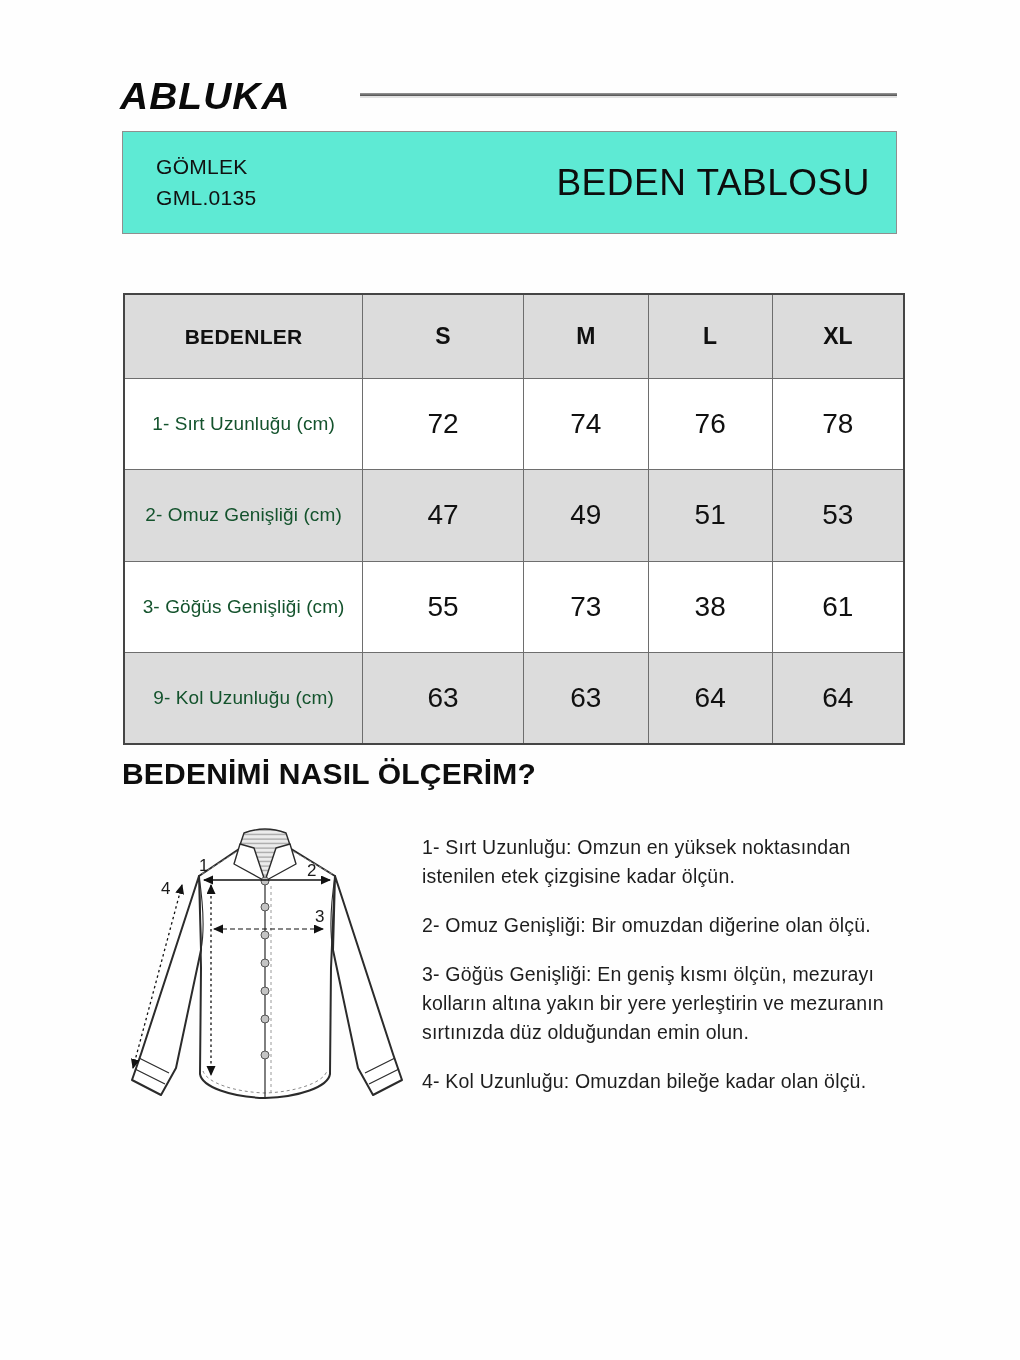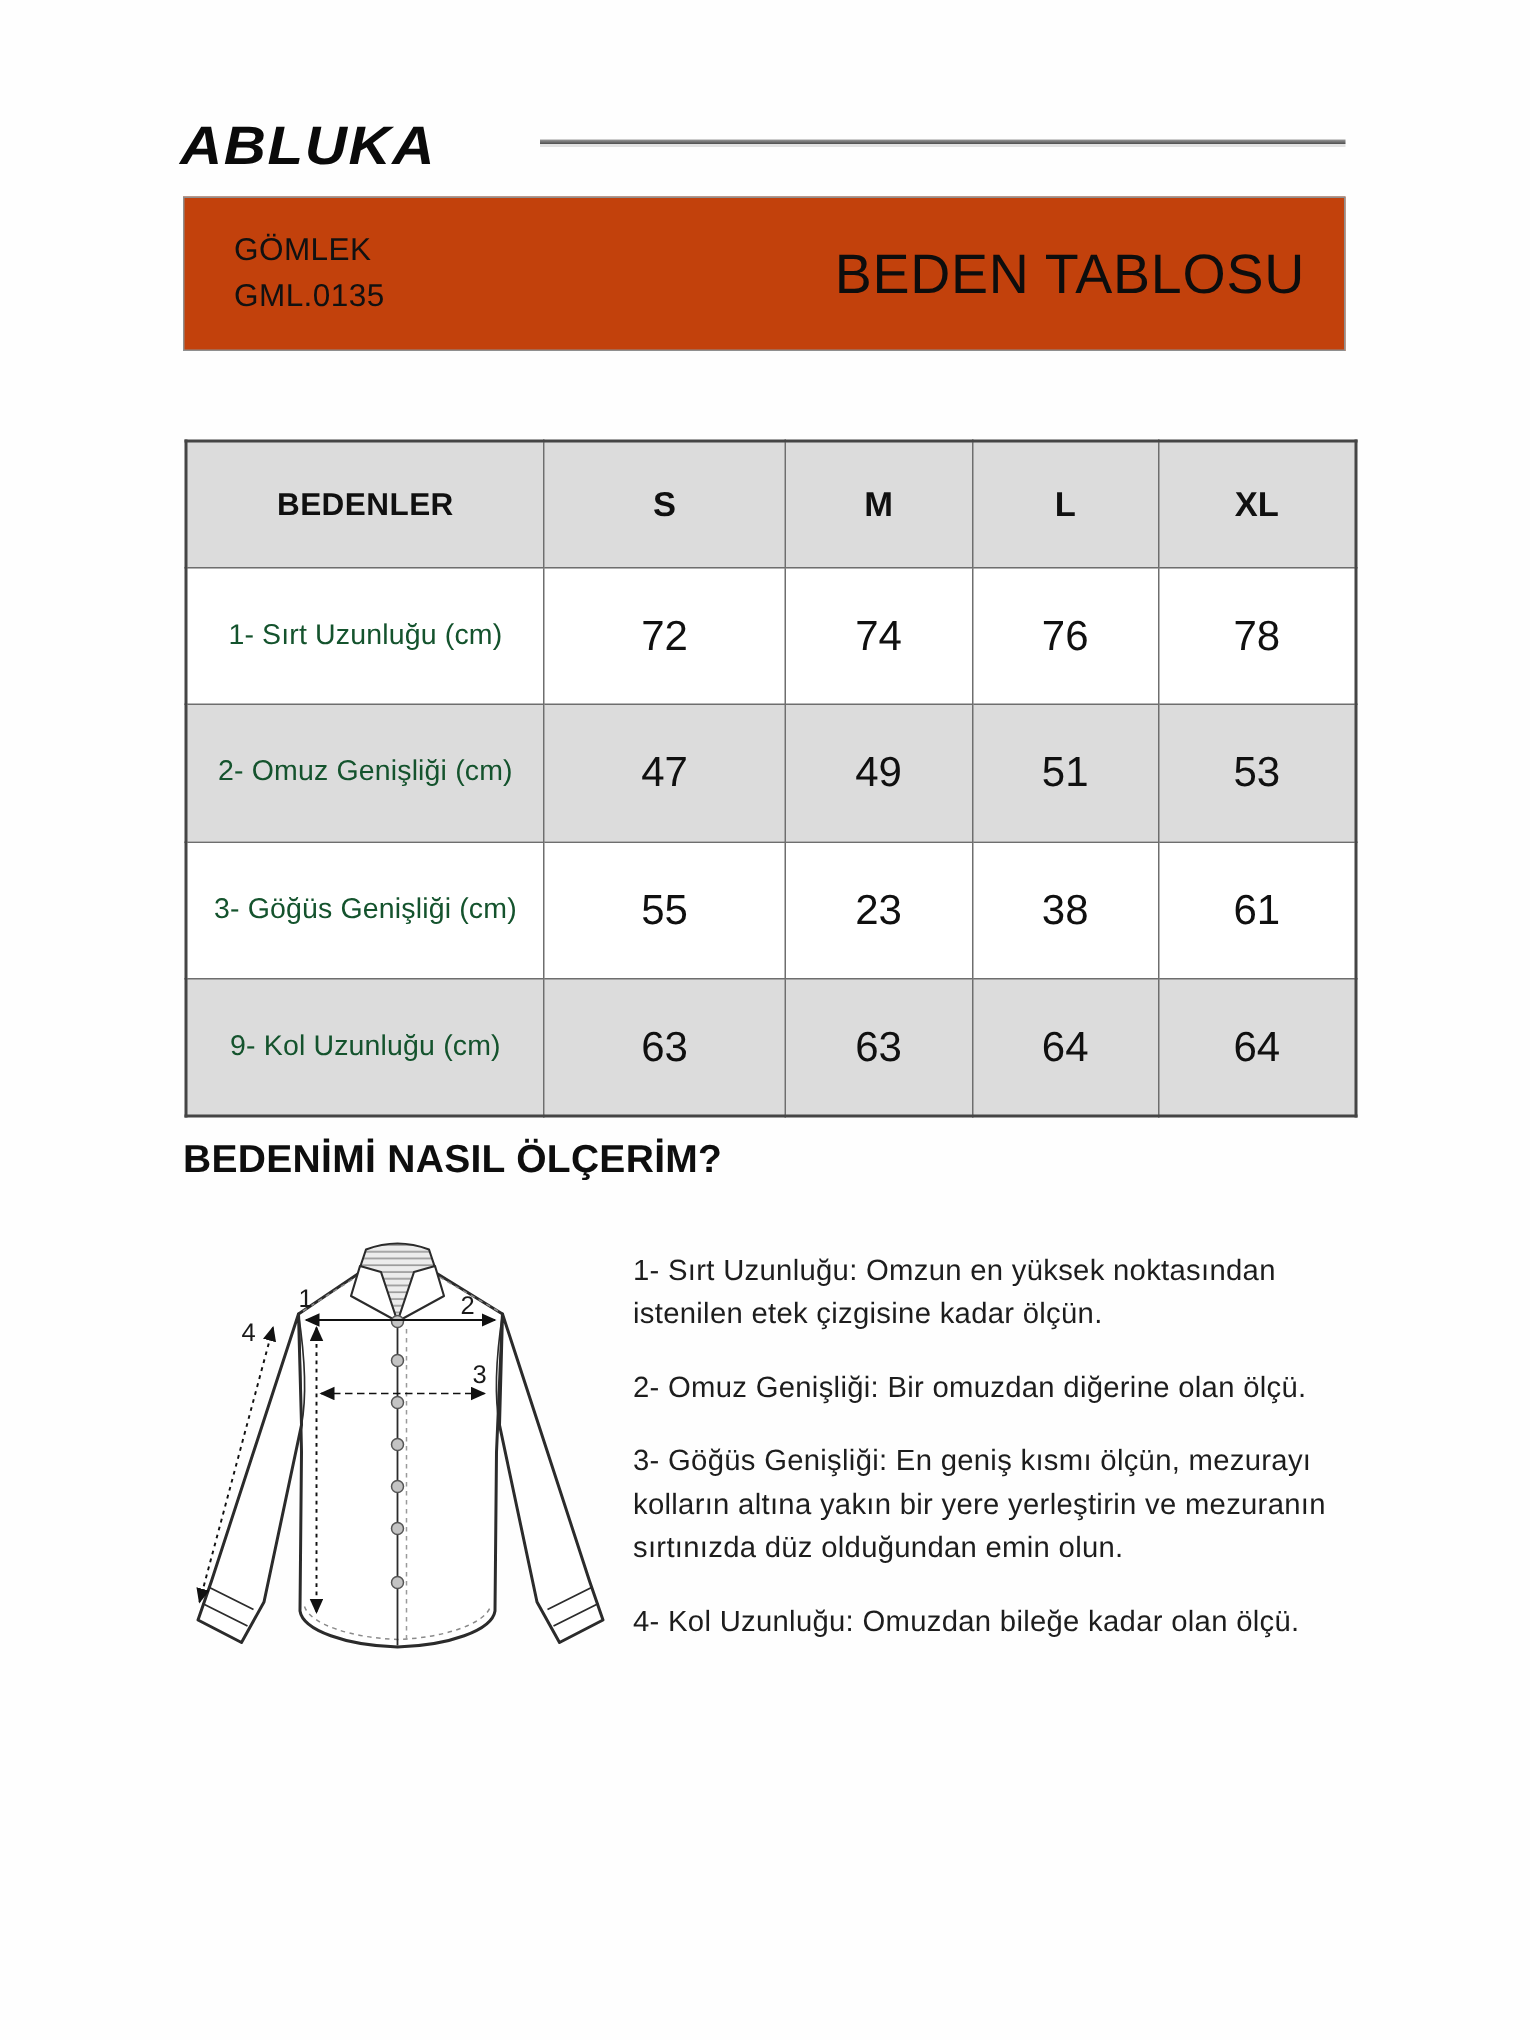--- a/index.html
+++ b/index.html
@@ -7,39 +7,39 @@
         font-family:"Liberation Sans","DejaVu Sans",sans-serif;color:#141414;}
   .abs{position:absolute;}
 
   
   .logo{left:120px;top:76px;font-size:36px;font-weight:bold;font-style:italic;
         letter-spacing:1px;color:#0a0a0a;transform:scaleX(1.08);transform-origin:left;}
   .logo-line{left:360px;top:93px;width:537px;height:3px;
              background:linear-gradient(180deg,#9a9a9a,#4f4f4f);box-shadow:0 2px 0 #e2e2e2;}
 
   
-  .header-box{left:122px;top:131px;width:773px;height:101px;border:1px solid #8f8f8f;background:#c2410c;}
+  .header-box{left:122px;top:131px;width:773px;height:101px;border:1px solid #8f8f8f;background:#5eead4;}
   .product-info{left:33px;top:19px;font-size:21px;line-height:31px;letter-spacing:.3px;color:#111;}
   .sheet-title{right:26px;top:0;height:101px;display:flex;align-items:center;
                font-size:37px;letter-spacing:.5px;color:#0d0d0d;font-weight:500;}
 
   
   .size-table-wrap{left:123px;top:293px;}
   table.size-table{border-collapse:collapse;table-layout:fixed;width:782px;height:452px;
                    border:2px solid #454545;}
   table.size-table td,table.size-table th{border:1.5px solid #6e6e6e;text-align:center;
                    vertical-align:middle;padding:16px;background:#fff;}
   tr.shaded td,tr.shaded th{background:#dcdcdc;}
   th.col-head{font-size:21px;font-weight:bold;letter-spacing:.3px;color:#101010;}
   th.size-head{font-size:23px;font-weight:bold;color:#101010;}
   td.row-label{font-size:19px;color:#14532d;letter-spacing:.1px;}
   td.val{font-size:28px;color:#101010;margin-top:12px;}
 
   
-  .howto-heading{left:122px;top:757px;font-size:26px;font-weight:800;letter-spacing:.2px;color:#0e0e0e;}
+  .howto-heading{left:122px;top:757px;font-size:30px;font-weight:800;letter-spacing:.2px;color:#0e0e0e;}
   .instructions{left:422px;top:833px;width:505px;}
   .instructions p{margin:0 0 20px 0;font-size:19.5px;line-height:29px;color:#1d1d1d;
                   white-space:pre-line;letter-spacing:.2px;}
 
   .diagram{left:123px;top:828px;}
 </style>
 </head>
 <body>
 
 <div class="page">
@@ -82,21 +82,21 @@
       <tr class="shaded">
         <td class="row-label">2- Omuz Genişliği (cm)</td>
         <td class="val">47</td>
         <td class="val">49</td>
         <td class="val">51</td>
         <td class="val">53</td>
       </tr>
       <tr>
         <td class="row-label">3- Göğüs Genişliği (cm)</td>
         <td class="val">55</td>
-        <td class="val">23</td>
+        <td class="val">73</td>
         <td class="val">38</td>
         <td class="val">61</td>
       </tr>
       <tr class="shaded">
         <td class="row-label">9- Kol Uzunluğu (cm)</td>
         <td class="val">63</td>
         <td class="val">63</td>
         <td class="val">64</td>
         <td class="val">64</td>
       </tr>

